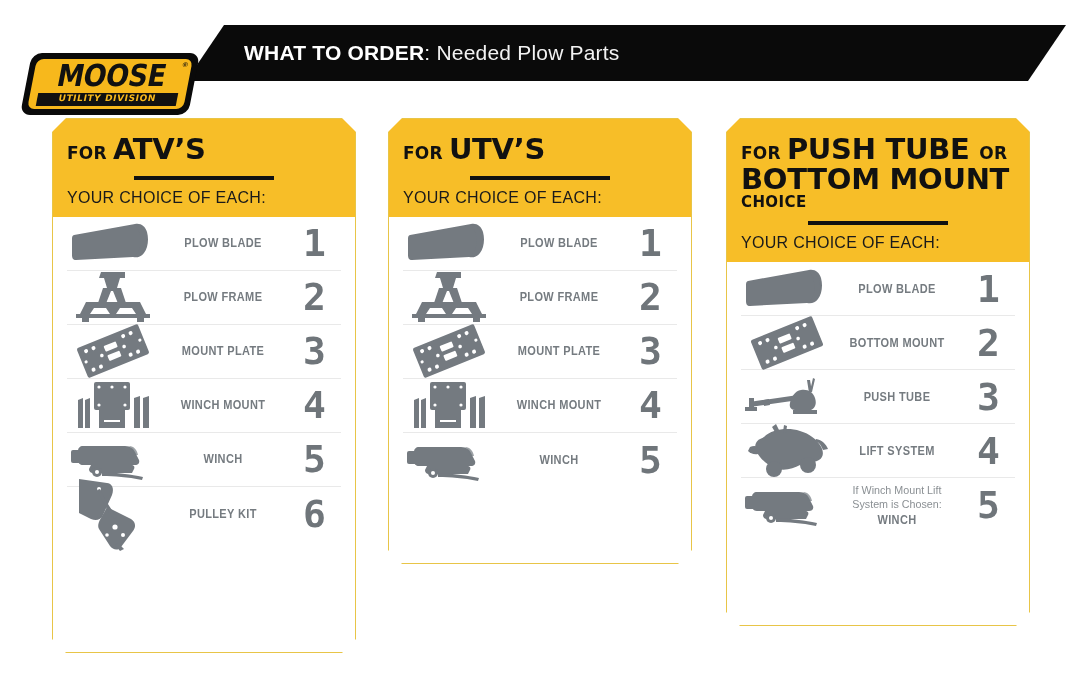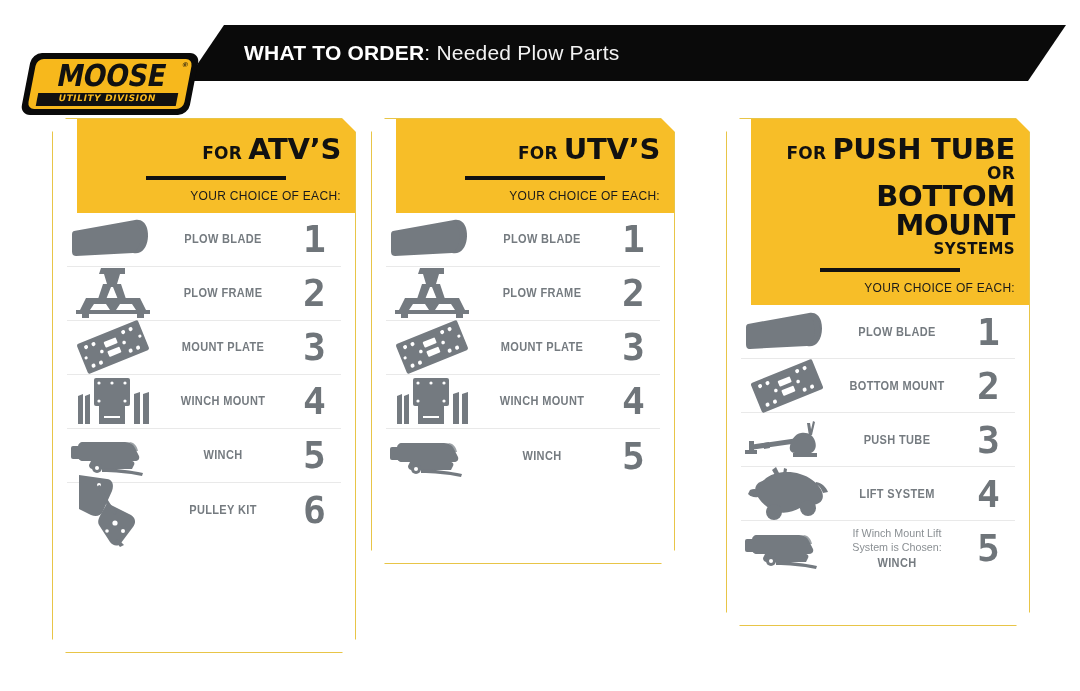--- a/index.html
+++ b/index.html
@@ -75,49 +75,48 @@
     position: absolute;
     width: 304px;
     background: #ffffff;
     border: 1px solid #E8C547;
     clip-path: polygon(
       14px 0, calc(100% - 14px) 0, 100% 14px,
       100% calc(100% - 14px), calc(100% - 14px) 100%,
       14px 100%, 0 calc(100% - 14px), 0 14px);
   }
   #card-atv { left: 52px; top: 0; height: 535px; }
-  #card-utv { left: 371px; top: 0; height: 446px; }
+  #card-utv { left: 388px; top: 0; height: 446px; }
   #card-push { left: 726px; top: 0; height: 508px; }
 
   .card-head {
     background: #F7BE28;
-    text-align: right;
+    text-align: left;
     padding: 16px 14px 10px;
-    margin-left: 24px;
   }
   .card-head .heading {
     color: #111;
     font-family: "DejaVu Sans", sans-serif;
     line-height: 1.02;
   }
   .heading .small {
     font-size: 17px; font-weight: bold; letter-spacing: .2px;
   }
   .heading .big {
     font-size: 29px; font-weight: bold; letter-spacing: -.3px;
   }
   .heading .mid {
     font-size: 15px; font-weight: bold; letter-spacing: .4px;
   }
   .head-rule {
     width: 140px; height: 4px; background: #111;
     margin: 11px auto 9px;
   }
   .head-sub {
-    font-size: 12px; font-weight: normal; color: #1a1a1a;
+    font-size: 16px; font-weight: normal; color: #1a1a1a;
     letter-spacing: .3px;
     font-family: "Liberation Sans", sans-serif;
   }
 
   .card-body { padding: 0 14px; }
 
   .row {
     display: flex; align-items: center;
     height: 54px;
     border-bottom: 1px solid #e9e9e9;
@@ -399,21 +398,21 @@
             <div class="row-label">WINCH</div>
             <div class="row-num">5</div>
           </div>
         </div>
       </div>
     <div class="card" id="card-push">
         <div class="card-head">
           <div class="heading">
             <div><span class="small">FOR </span><span class="big">PUSH TUBE </span><span class="small">OR</span></div>
             <div><span class="big">BOTTOM MOUNT</span></div>
-            <div><span class="mid">SYSTEMS</span></div>
+            <div><span class="mid">CHOICE</span></div>
           </div>
           <div class="head-rule"></div>
           <div class="head-sub">YOUR CHOICE OF EACH:</div>
         </div>
         <div class="card-body">
           <div class="row">
             <div class="row-icon">
               <svg width="84" height="42" viewBox="0 0 84 42">
     <path class="ico" d="M3 13 L64 2 C70 1 74 4 76 10 C78 17 77 26 73 31 C70 35 66 36 62 35 L5 38 C2 38 1 36 1 33 L1 17 C1 15 1.5 13.3 3 13 Z"></path>
     <path class="ico" d="M63 3 C71 3 76 12 75 21 C74 29 70 35 63 35 C69 30 70 22 69.5 17 C69 10 67 6 63 3 Z" opacity=".55"></path>

